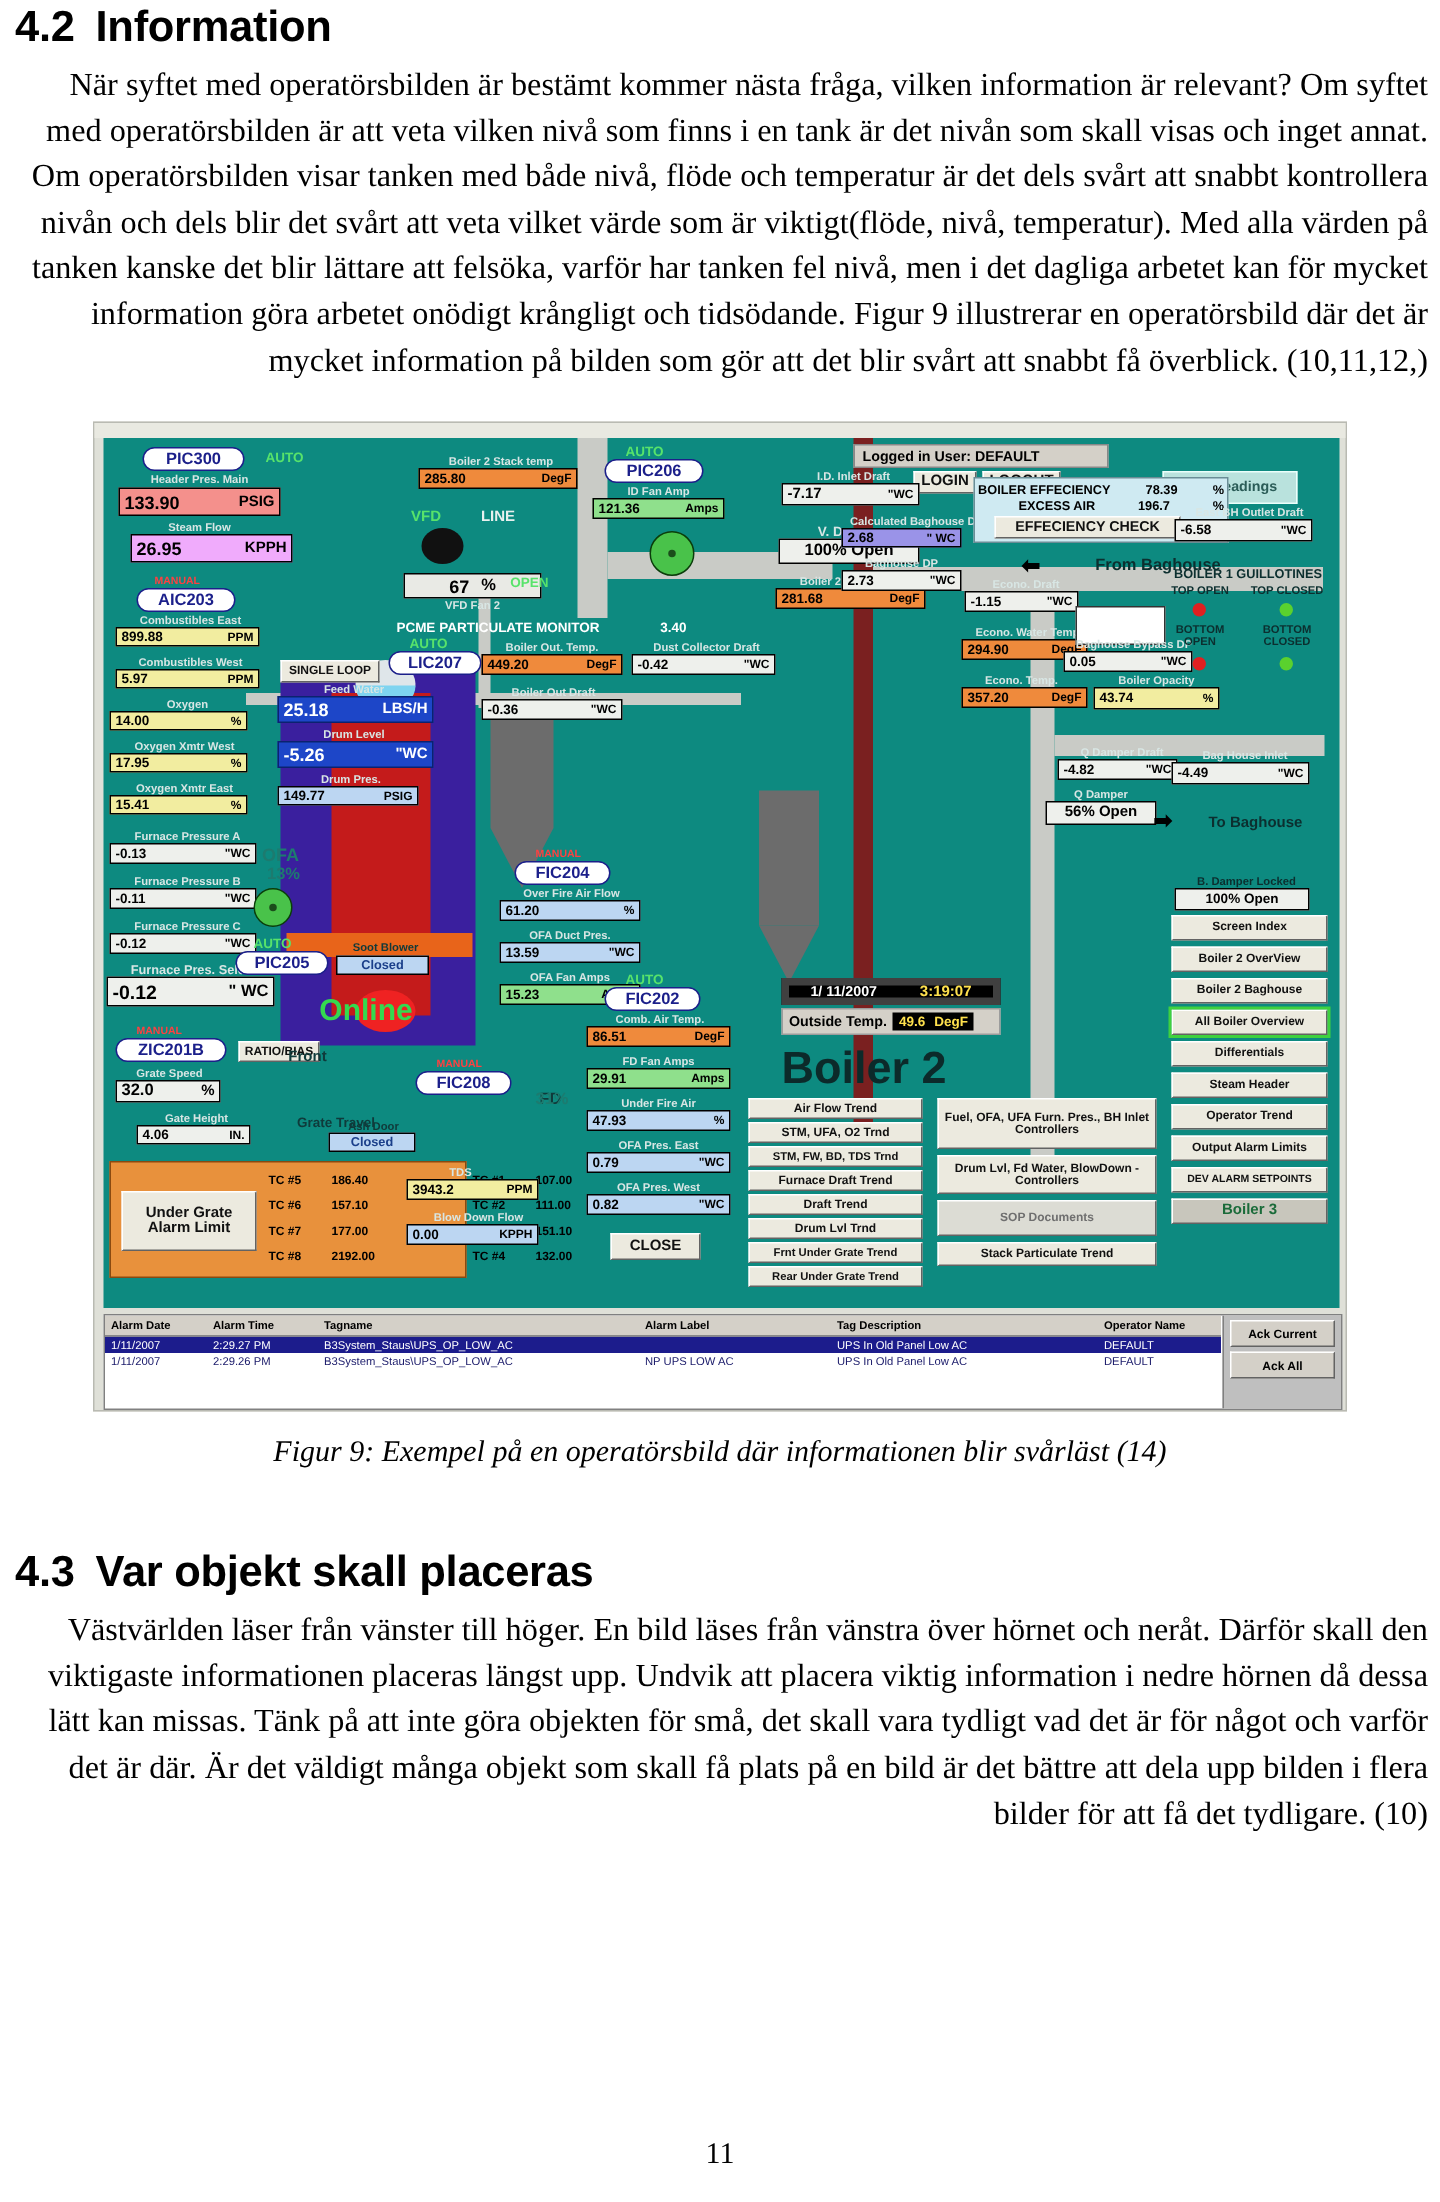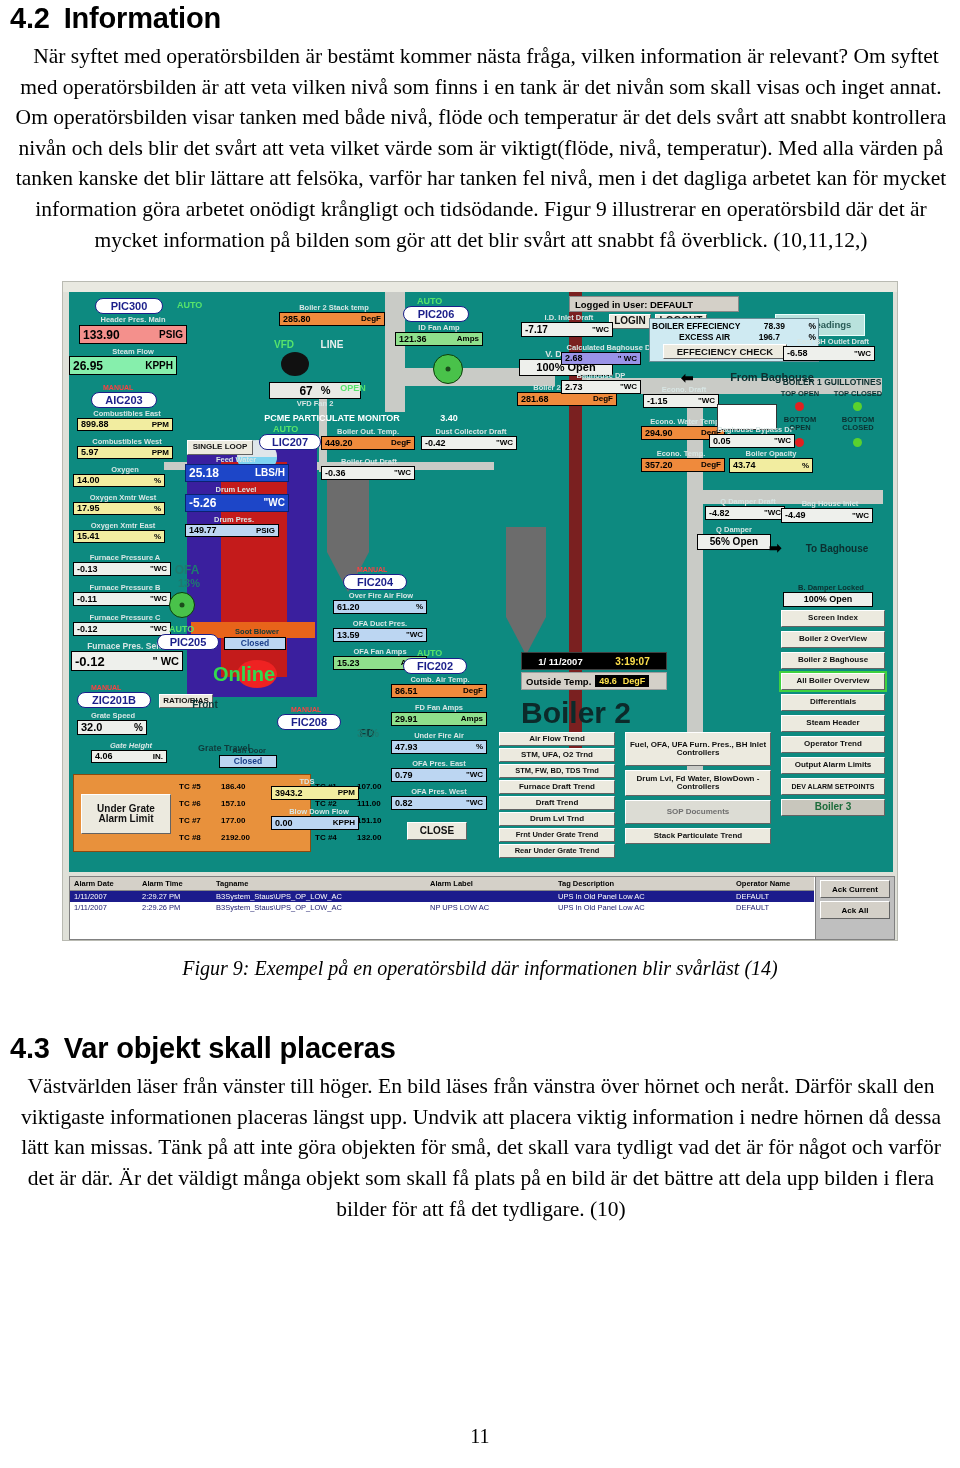--- a/index.html
+++ b/index.html
@@ -2,21 +2,21 @@
 <html><head>
 <meta charset="utf-8">
 <style>
   html,body{margin:0;padding:0;background:#fff;}
   body{width:960px;height:1468px;font-family:"Liberation Serif",serif;color:#000;overflow:hidden;position:relative;}
   .page{width:960px;height:1468px;position:relative;box-sizing:border-box;padding:0 8px;}
 
   h2.sec{font-family:"Liberation Sans",sans-serif;font-weight:bold;font-size:29px;margin:2px 0 6px 2px;letter-spacing:-0.2px;}
   h2.sec .num{display:inline-block;margin-right:14px;}
 
-  p.body{font-size:21.5px;line-height:30.6px;margin:0 0 0 2px;text-align:center;}
+  p.body{font-size:21.5px;line-height:30.6px;margin:0 0 0 2px;text-align:right;}
   p.body.indent{text-indent:10px;}
 
   .figwrap{margin:26px 0 0 0;position:relative;}
   .figcap{font-style:italic;font-size:20px;text-align:center;margin-top:16px;}
 
   
   .scada{width:836px;height:660px;margin:0 auto;background:#dfe0d8;position:relative;border:1px solid #b9bab2;box-sizing:border-box;
          font-family:"Liberation Sans",sans-serif;}
   .scada .topstrip{position:absolute;left:0;top:0;width:100%;height:10px;background:#e9e9e1;}
   .canvas{position:absolute;left:6px;top:10px;width:824px;height:580px;background:#0d8a80;overflow:hidden;}
@@ -102,21 +102,21 @@
         <div class="btn" style="left:706px;top:22px;width:90px;height:22px;background:#b9e2dd;border-color:#eafffb;font-size:9.5px;color:#2a5c57;">Log Readings</div>
 
         <div class="tag" style="left:26px;top:6px;width:68px;">PIC300</div>
         <div class="auto" style="left:108px;top:8px;">AUTO</div>
         <div class="lbl" style="left:14px;top:24px;width:100px;">Header Pres. Main</div>
         <div class="ro" style="left:10px;top:33px;width:108px;height:19px;background:#f4908c;">
           <span class="v" style="font-size:12px;">133.90</span>
           <span class="u" style="font-size:10px;">PSIG</span>
         </div>
         <div class="lbl" style="left:14px;top:56px;width:100px;">Steam Flow</div>
-        <div class="ro" style="left:0;top:64px;width:108px;height:19px;background:#86efac;">
+        <div class="ro" style="left:18px;top:64px;width:108px;height:19px;background:#f0abfc;">
           <span class="v" style="font-size:12px;">26.95</span>
           <span class="u" style="font-size:10px;">KPPH</span>
         </div>
 
         <div class="man" style="left:34px;top:92px;">MANUAL</div>
         <div class="tag" style="left:22px;top:100px;width:66px;">AIC203</div>
         <div class="lbl" style="left:8px;top:118px;width:100px;">Combustibles East</div>
         <div class="ro" style="left:8px;top:126px;width:96px;height:13px;background:#f2eda0;">
           <span class="v">899.88</span>
           <span class="u">PPM</span>
@@ -164,21 +164,21 @@
         </div>
 
         <div class="man" style="left:22px;top:392px;">MANUAL</div>
         <div class="tag" style="left:8px;top:400px;width:74px;">ZIC201B</div>
         <div class="btn" style="left:90px;top:402px;width:54px;height:14px;background:#eceadf;">RATIO/BIAS</div>
         <div class="lbl" style="left:4px;top:420px;width:80px;">Grate Speed</div>
         <div class="ro" style="left:8px;top:428px;width:70px;height:15px;background:#eef0ec;">
           <span class="v" style="font-size:11px;">32.0</span>
           <span class="u" style="font-size:10px;">%</span>
         </div>
-        <div class="lbl" style="left:22px;top:450px;width:80px;font-style:italic;">Gate Height</div>
+        <div class="lbl" style="left:22px;top:450px;width:80px;">Gate Height</div>
         <div class="ro" style="left:22px;top:458px;width:76px;height:13px;background:#eef0ec;">
           <span class="v">4.06</span>
           <span class="u">IN.</span>
         </div>
 
         <div style="position:absolute;left:4px;top:482px;width:238px;height:78px;background:#e8913c;border:1px solid #8a4a10;"></div>
         <div class="btn" style="left:12px;top:502px;width:90px;height:40px;background:#eceadf;font-size:10px;">
           <span>Under Grate Alarm Limit</span>
         </div>
         <div style="position:absolute;left:110px;top:486px;width:124px;">
@@ -462,21 +462,21 @@
           <span class="u">"WC</span>
         </div>
         <div class="arrowR" style="left:700px;top:248px;">➡</div>
         <div class="lbl" style="left:728px;top:252px;width:80px;font-size:10px;color:#0c2f2f;">To Baghouse</div>
 
         <div class="lbl dark" style="left:716px;top:292px;width:92px;color:#0c2f2f;">B. Damper Locked</div>
         <div class="ro" style="left:714px;top:300px;width:90px;height:15px;background:#eef0ec;justify-content:center;">
           <span style="font-size:9px;">100% Open</span>
         </div>
 
-        <div style="position:absolute;left:452px;top:360px;width:146px;height:18px;background:#000;border:1px solid #404040;display:flex;align-items:center;justify-content:space-around;">
+        <div style="position:absolute;left:452px;top:360px;width:146px;height:18px;background:#000;border:5px solid #404040;display:flex;align-items:center;justify-content:space-around;">
           <span style="color:#fff;font-size:9.5px;font-weight:bold;">1/ 11/2007</span>
           <span style="color:#ffe14d;font-size:10px;font-weight:bold;">3:19:07</span>
         </div>
         <div style="position:absolute;left:452px;top:380px;width:146px;height:18px;background:#d4d0c8;border:1px solid #9c9c9c;display:flex;align-items:center;">
           <span style="font-size:9.5px;font-weight:bold;padding-left:4px;">Outside Temp.</span>
           <span style="background:#000;margin-left:4px;padding:1px 4px;display:flex;gap:6px;">
             <span style="color:#ffe14d;font-size:9px;font-weight:bold;">49.6</span>
             <span style="color:#ffe14d;font-size:9px;font-weight:bold;">DegF</span>
           </span>
         </div>

